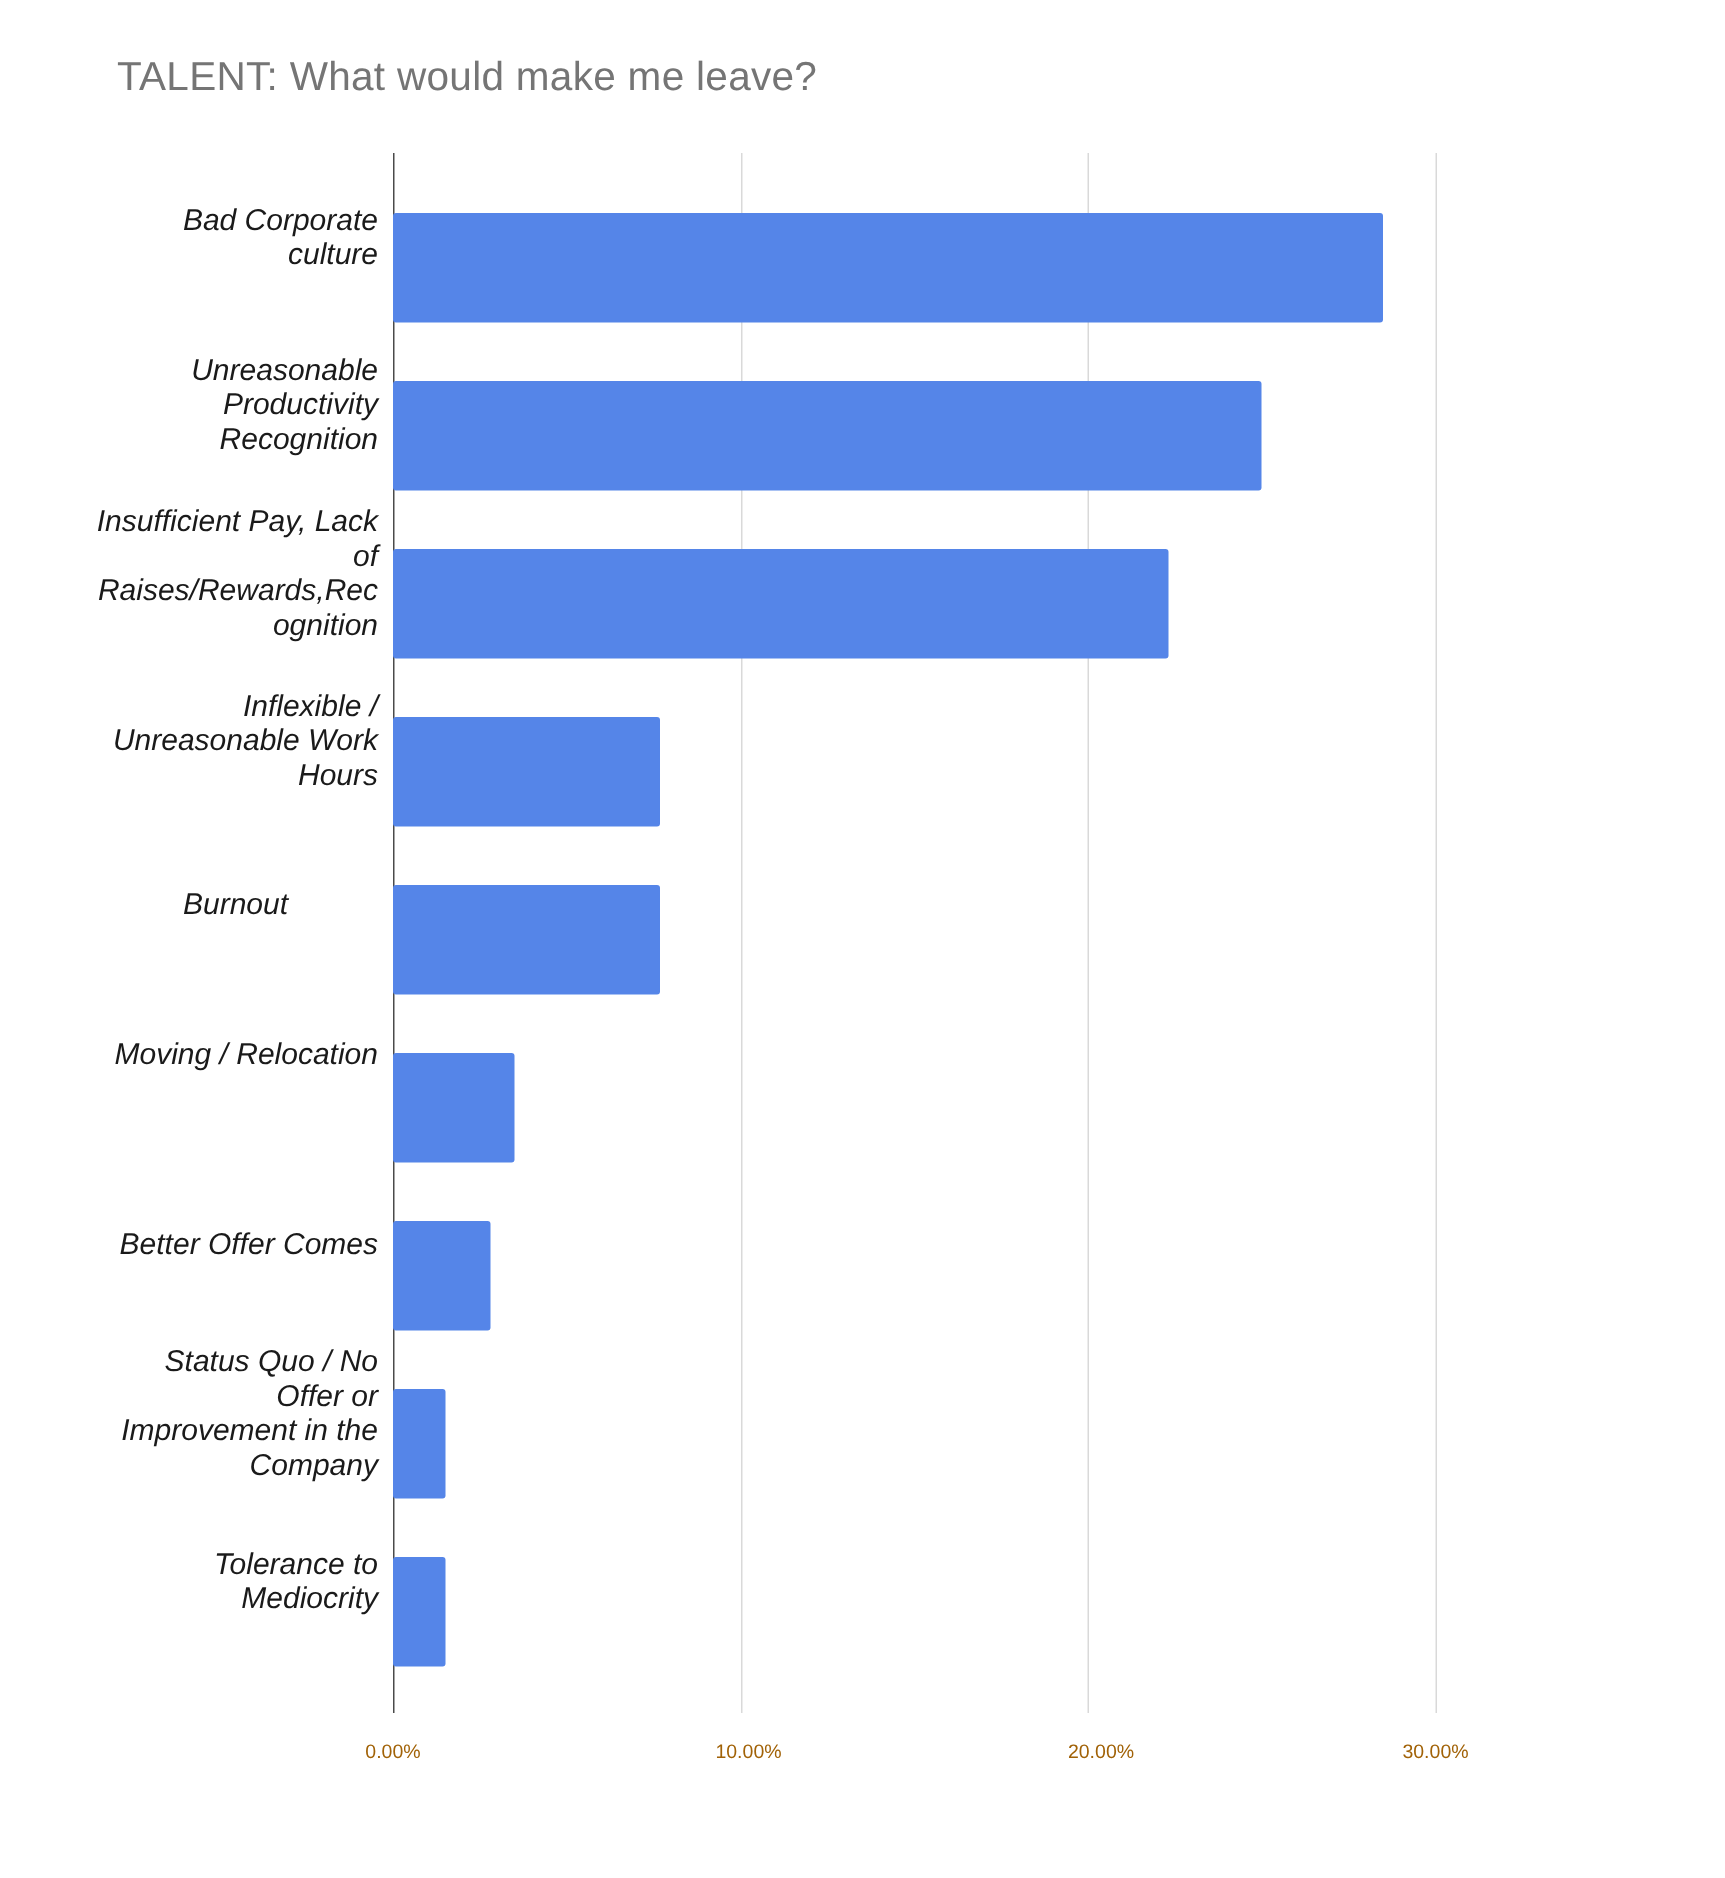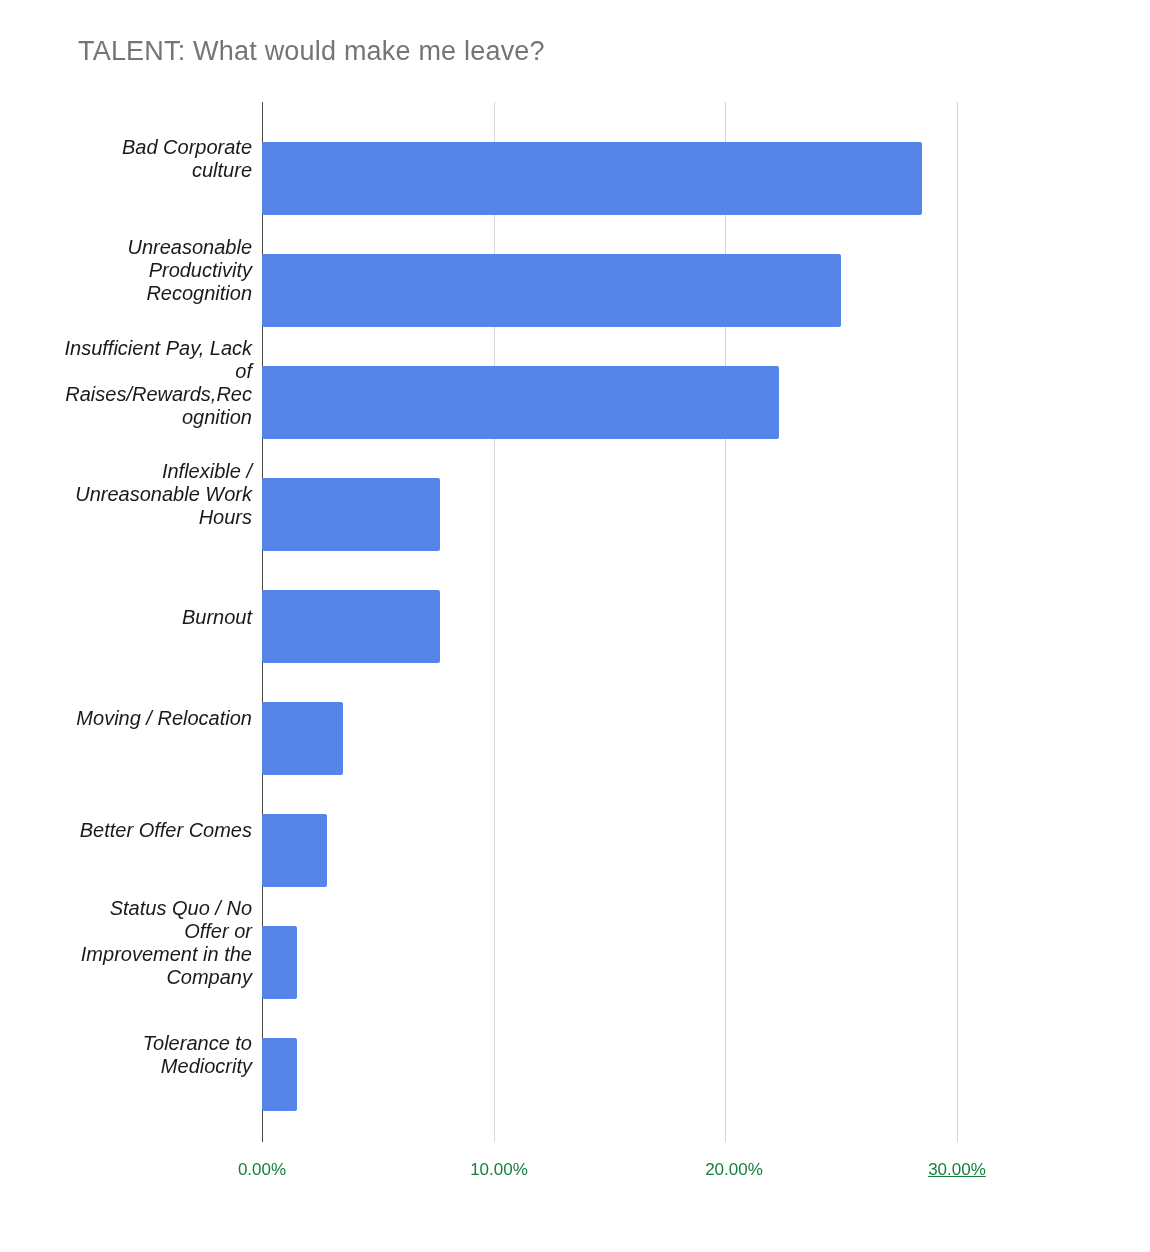--- a/index.html
+++ b/index.html
@@ -81,22 +81,22 @@
     font-size: 20px;
     line-height: 23px;
     color: #1a1a1a;
     word-break: break-word;
     font-style: italic;
   }
   
   .tick-label {
     position: absolute;
     top: 1160px;
-    font-size: 17px;
-    color: #15803d;
+    font-size: 13px;
+    color: #a16207;
     transform: translateX(-50%);
     white-space: nowrap;
   }
 </style>
 </head>
 <body>
 
 <div id="chart-root">
 
   <div id="chart-title">TALENT: What would make me leave?</div>
@@ -146,36 +146,36 @@
       </div>
       <div class="cat-label-wrap" style="top: 234px; height: 73px;">
         <div class="cat-label-text">Unreasonable Productivity Recognition</div>
       </div>
       <div class="cat-label-wrap" style="top: 346px; height: 73px;">
         <div class="cat-label-text">Insufficient Pay, Lack of Raises/Rewards,Recognition</div>
       </div>
       <div class="cat-label-wrap" style="top: 458px; height: 73px;">
         <div class="cat-label-text">Inflexible / Unreasonable Work Hours</div>
       </div>
-      <div class="cat-label-wrap" style="top: 581px; height: 73px;">
+      <div class="cat-label-wrap" style="top: 567px; height: 73px; justify-content: center;">
         <div class="cat-label-text">Burnout</div>
       </div>
-      <div class="cat-label-wrap" style="top: 682px; height: 73px;">
+      <div class="cat-label-wrap" style="top: 667px; height: 73px;">
         <div class="cat-label-text">Moving / Relocation</div>
       </div>
       <div class="cat-label-wrap" style="top: 794px; height: 73px;">
         <div class="cat-label-text">Better Offer Comes</div>
       </div>
       <div class="cat-label-wrap" style="top: 906px; height: 73px;">
         <div class="cat-label-text">Status Quo / No Offer or Improvement in the Company</div>
       </div>
       <div class="cat-label-wrap" style="top: 1018px; height: 73px; justify-content: center;">
         <div class="cat-label-text">Tolerance to Mediocrity</div>
       </div>
     </div>
   <div id="tick-labels">
       <div class="tick-label" style="left: 262px;">0.00%</div>
       <div class="tick-label" style="left: 499px;">10.00%</div>
       <div class="tick-label" style="left: 734px;">20.00%</div>
-      <div class="tick-label" style="left: 957px; text-decoration: underline;">30.00%</div>
+      <div class="tick-label" style="left: 957px;">30.00%</div>
     </div>
 
 </div>
 
 </body></html>

